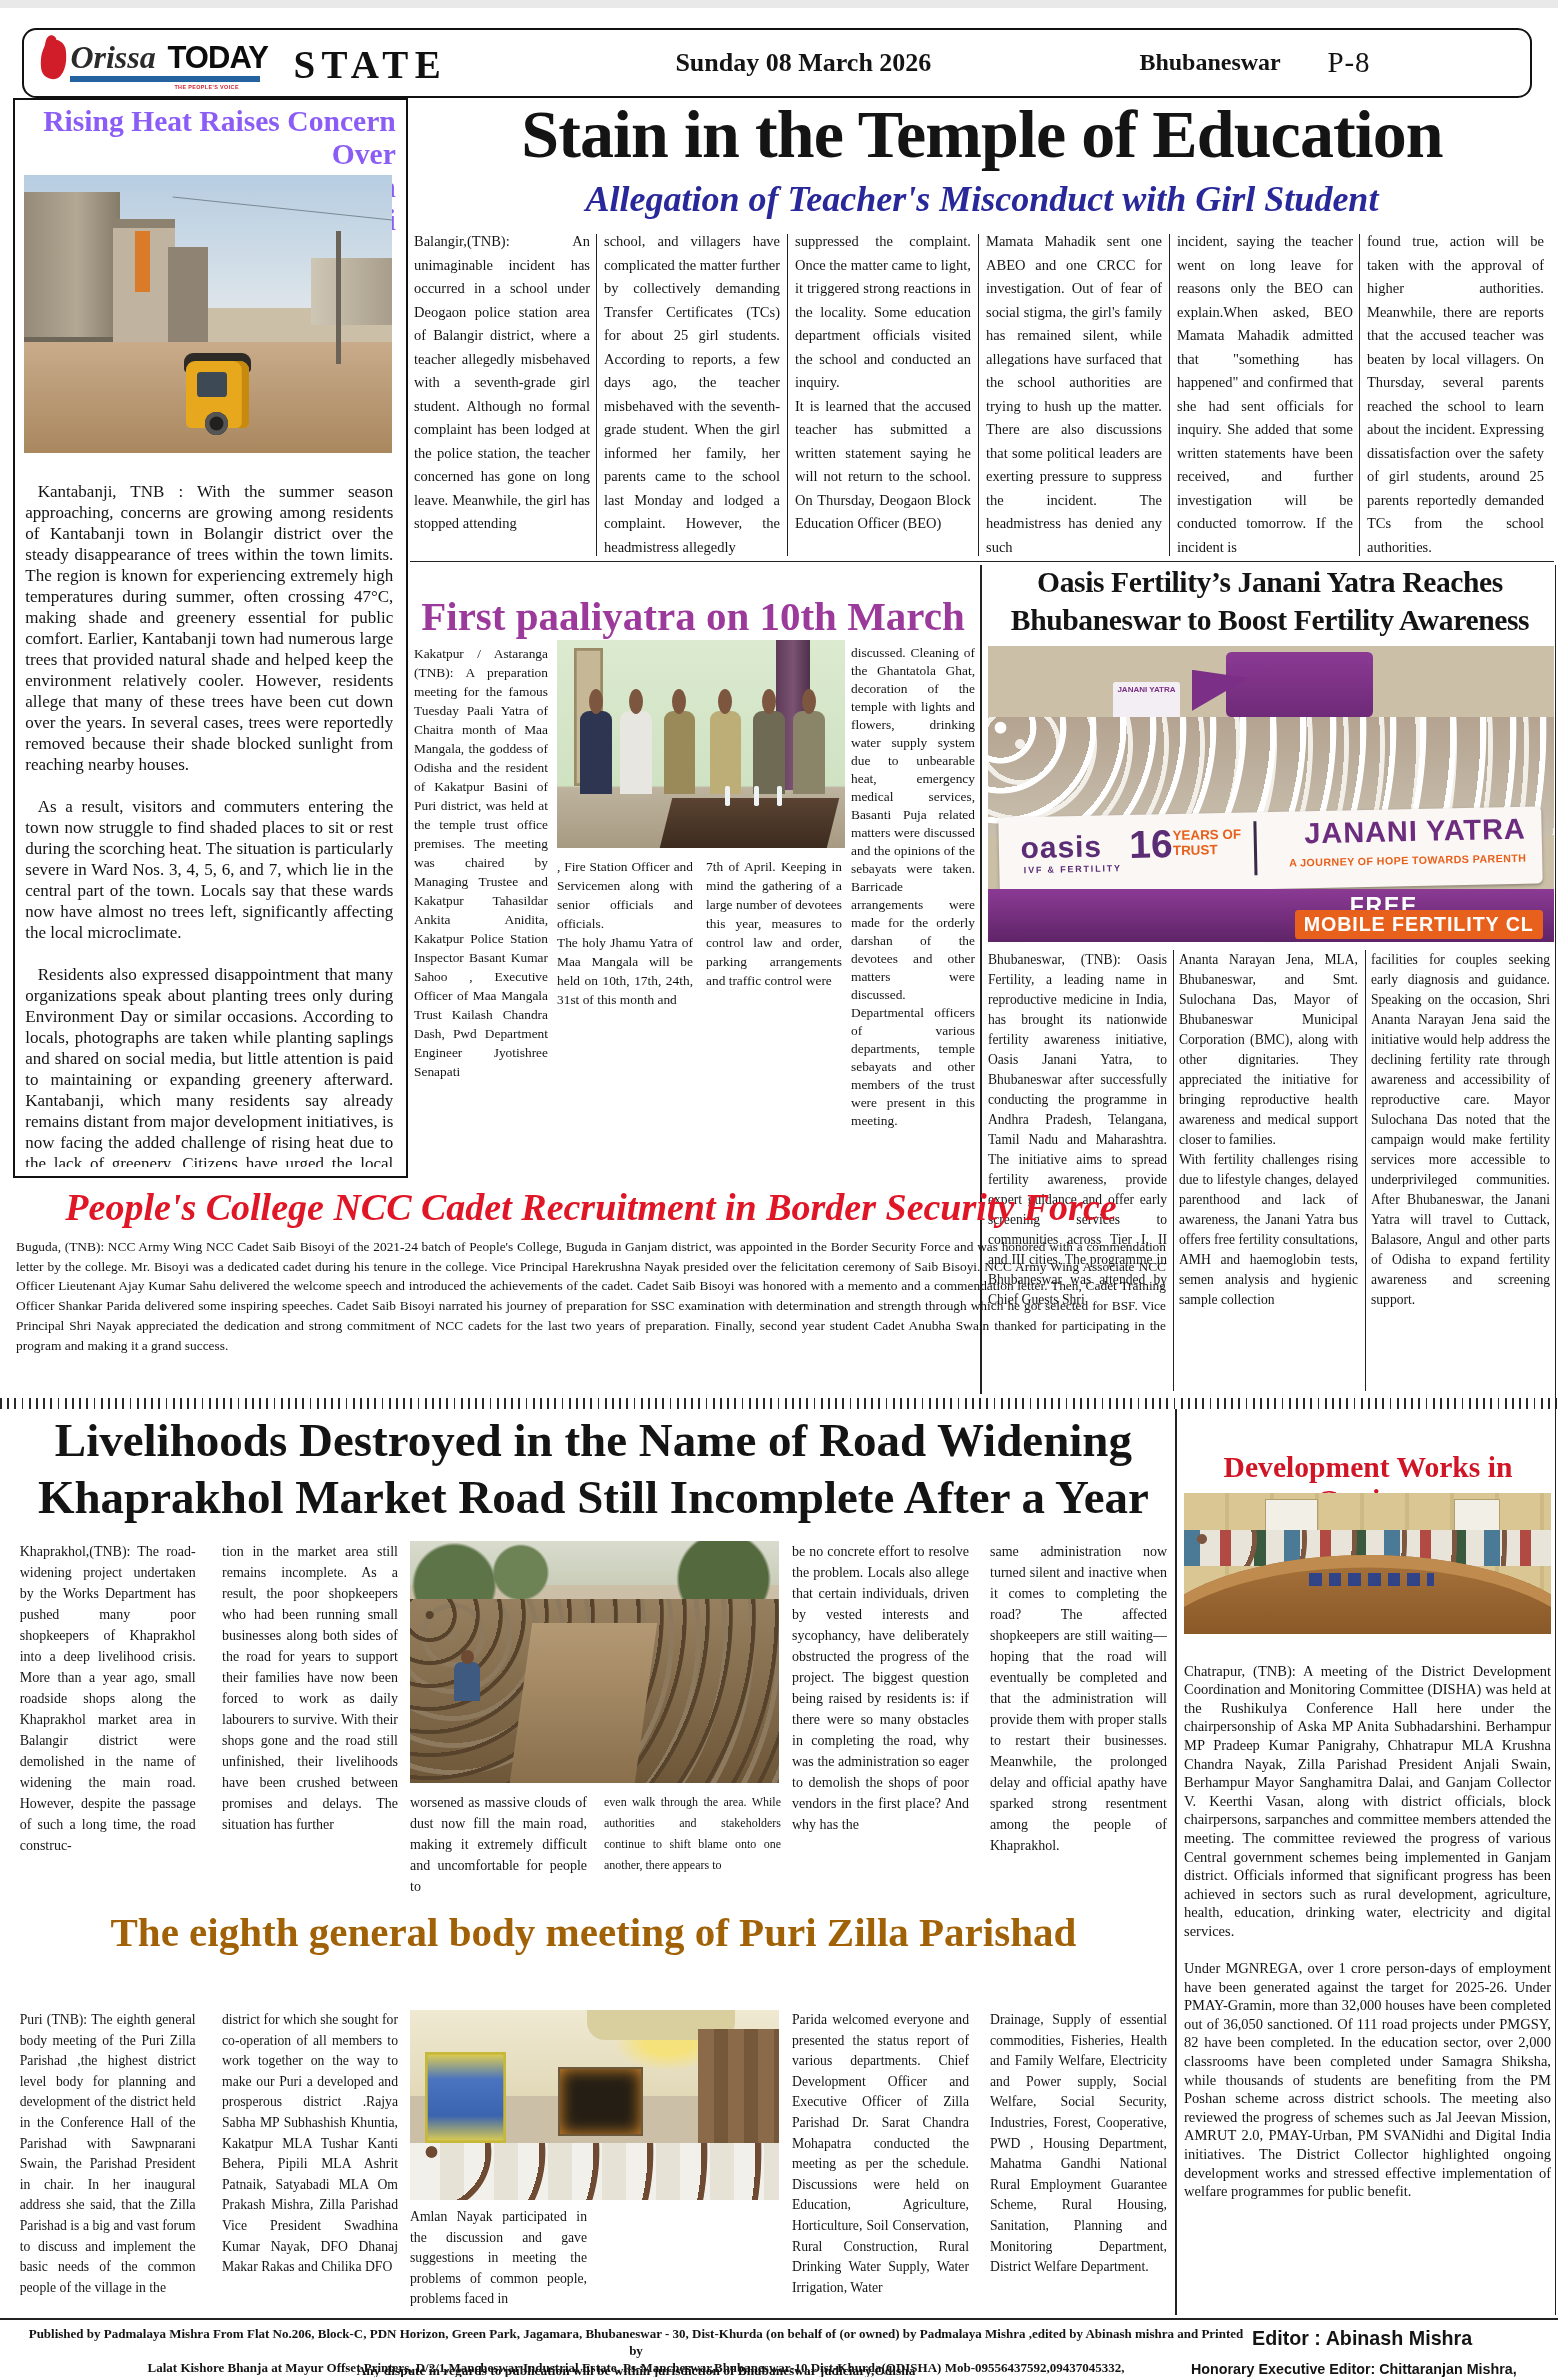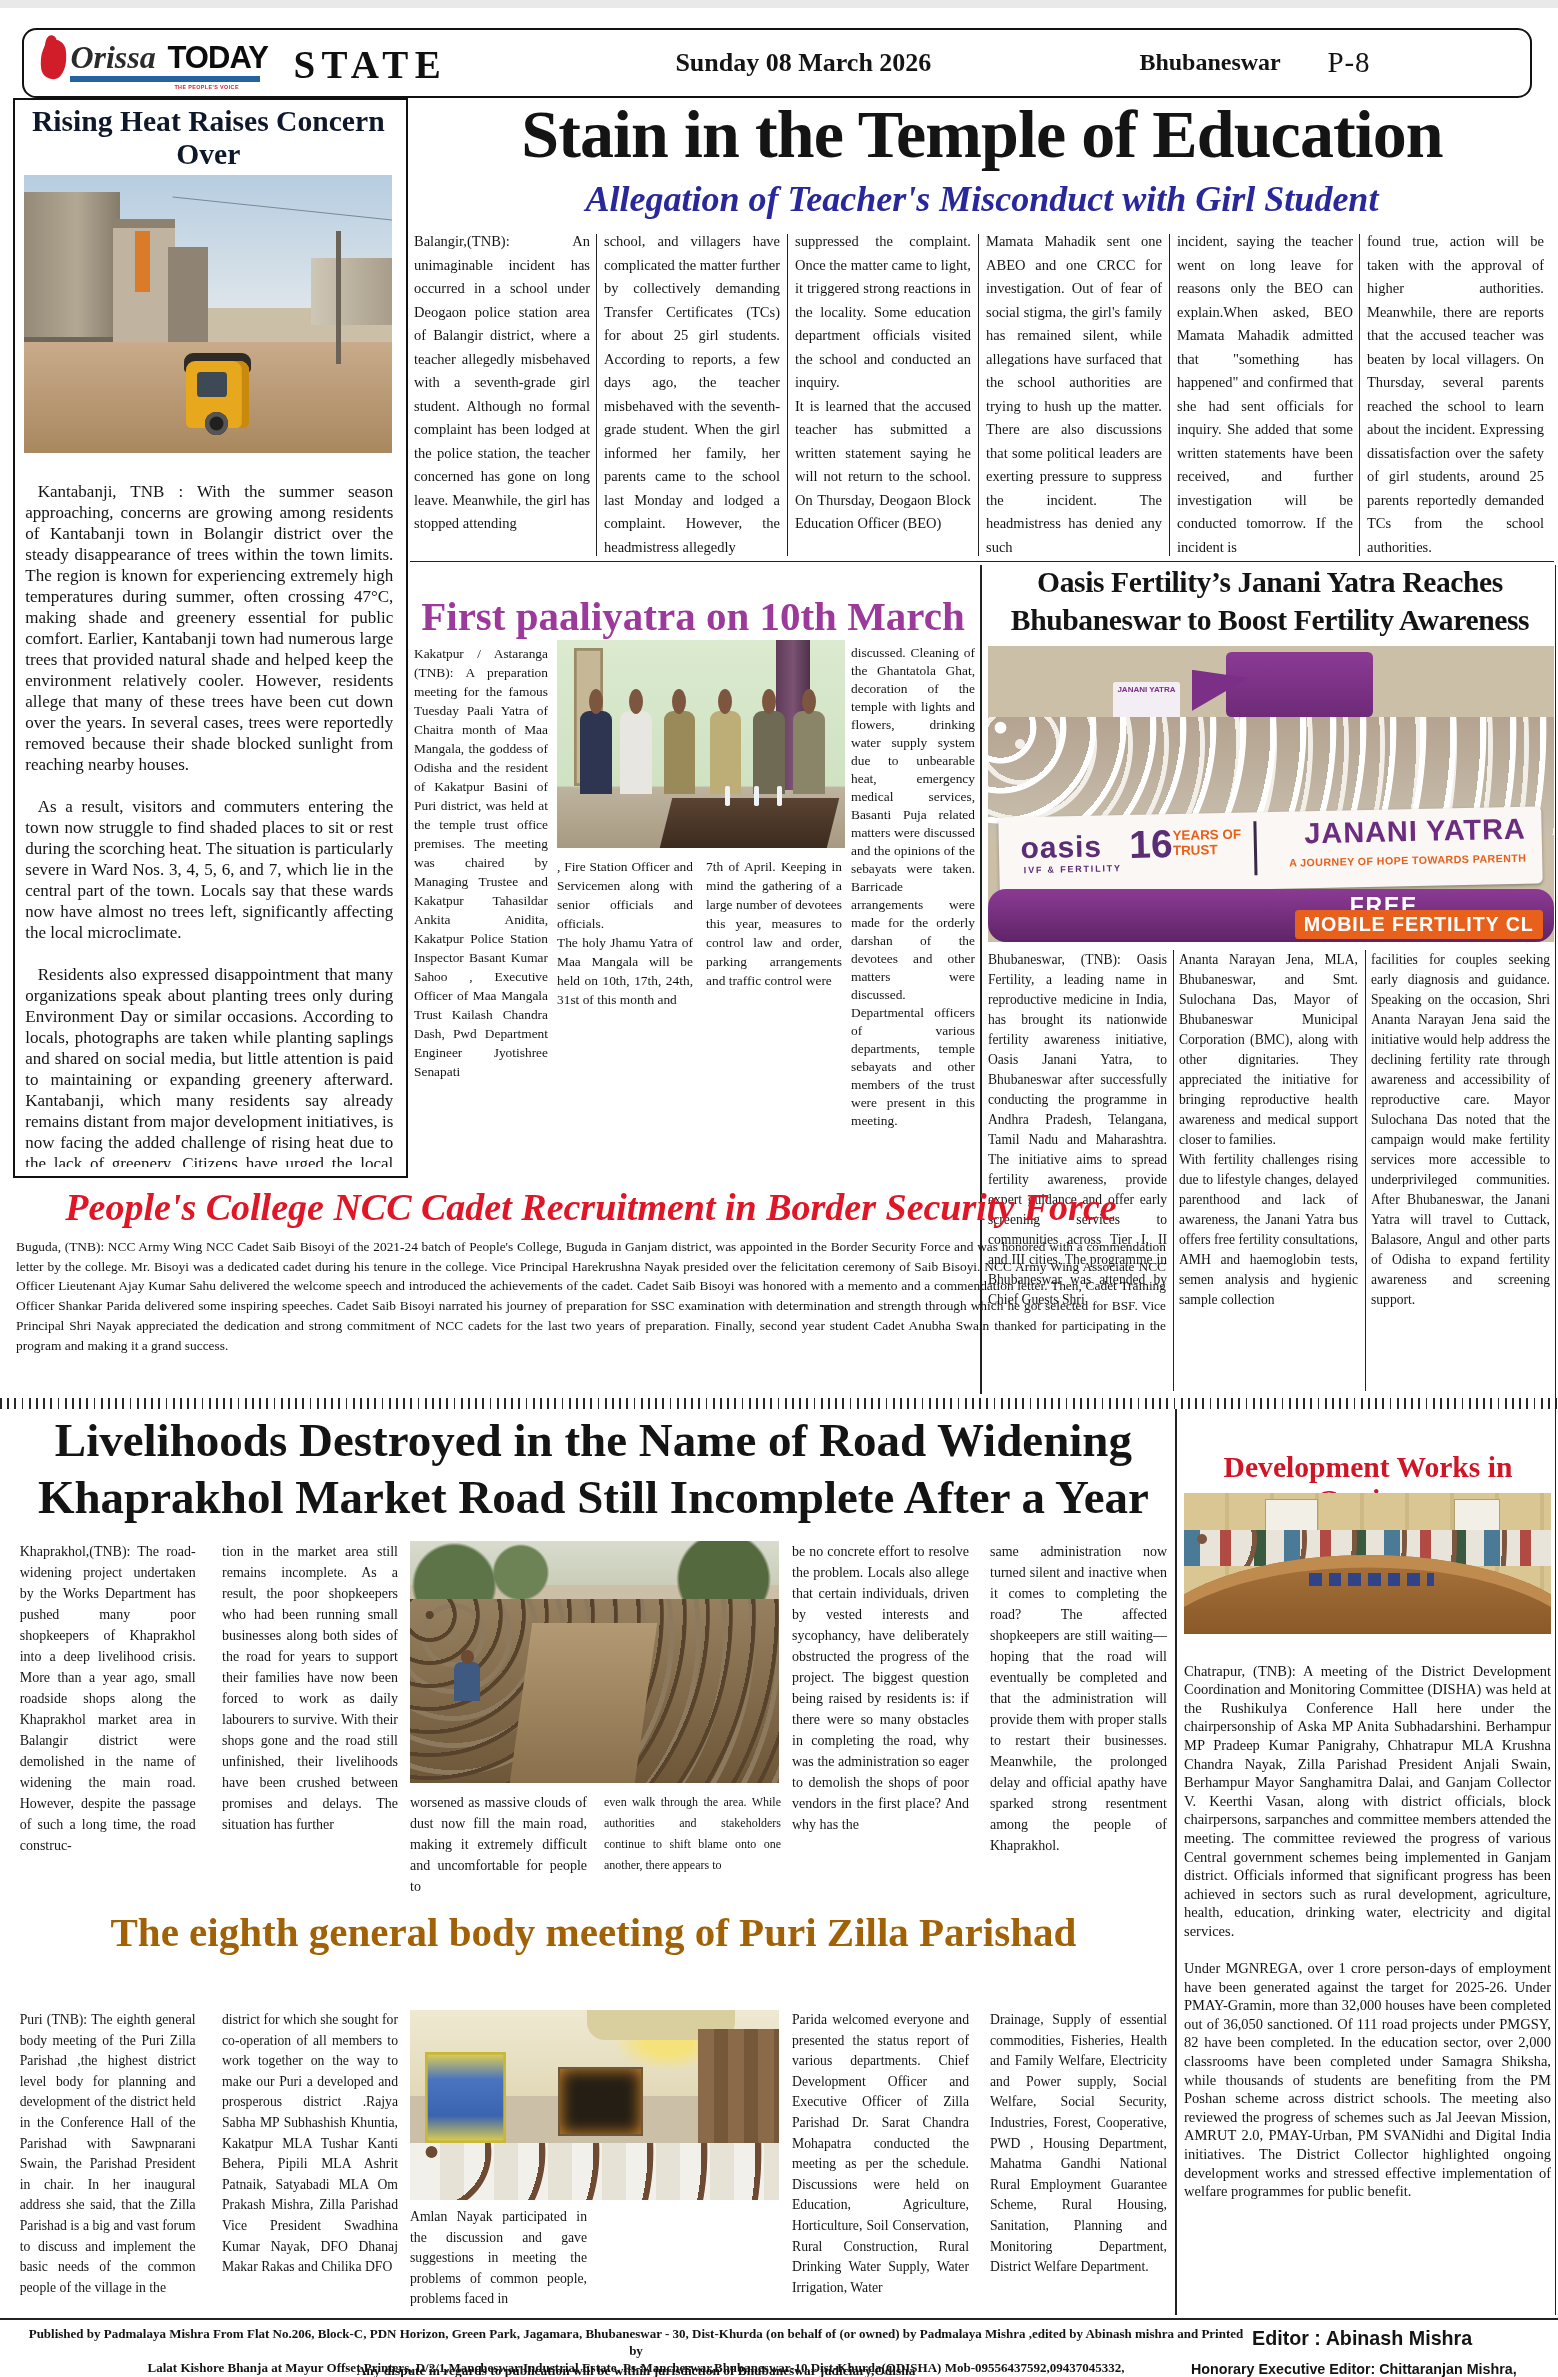--- a/index.html
+++ b/index.html
@@ -23,21 +23,21 @@
   .m-city{left:1115px;top:19.7px;font-size:24px;font-weight:700;}
   .m-pageno{left:1303px;top:16px;font-size:29px;font-weight:400;letter-spacing:0.9px;}
 
   
   .vr{background:#222;width:0.9px;}
   .hr{background:#222;height:0.9px;}
   .dashes{background:repeating-linear-gradient(90deg,#2a2a2a 0 1.8px,transparent 1.8px 7.2px);}
 
   
   .leftbox{left:13.4px;top:90px;width:391px;height:1076px;border:2.7px solid #111;background:#fff;}
-  .k-title{left:5.4px;top:5.4px;width:375px;font-size:29.6px;line-height:33px;font-weight:700;color:#0f172a;text-align:center;}
+  .k-title{left:5.4px;top:5.4px;width:375px;font-size:29.6px;line-height:33px;font-weight:700;color:#8b5cf6;text-align:right;}
   .k-body{left:9.9px;top:360px;width:368px;height:707px;font-size:17px;line-height:21px;}
   .k-body p{margin:0;text-indent:12.5px;}
 
   
   .ph{position:absolute;overflow:hidden;background:#cbbfa8;}
   
   .st-sky{position:absolute;inset:0 0 52% 0;background:linear-gradient(#b7cde1,#dde5ea);}
   .st-wire{position:absolute;left:40%;top:12%;width:60%;height:0.9px;background:#7a8894;transform:rotate(6deg);}
   .st-b1{position:absolute;left:0;top:6%;width:26%;height:62%;background:linear-gradient(90deg,#948a77,#b3a894 55%,#857b69);box-shadow:inset 0 -27px 0 #6f665a;}
   .st-b2{position:absolute;left:24%;top:16%;width:17%;height:50%;background:#c0b3a0;box-shadow:inset 0 9px 0 #8d8170;}
@@ -75,21 +75,21 @@
      repeating-radial-gradient(circle at 32px 27px,#f2efe9 0 4.5px,rgba(255,255,255,0) 5.4px 36px),
      linear-gradient(#b4a390,#c9bfae);}
   .ya-banner{position:absolute;left:2%;top:56%;width:96%;height:26%;background:#faf7f5;border-radius:5.4px;transform:rotate(-1.2deg);box-shadow:0 1.8px 3.6px rgba(0,0,0,.3);}
   .ya-oasis{position:absolute;left:4%;top:18%;font-family:"Liberation Sans",sans-serif;font-weight:900;font-size:30px;color:#5a2d74;letter-spacing:0.9px;}
   .ya-ivf{position:absolute;left:4.5%;top:62%;font-family:"Liberation Sans",sans-serif;font-weight:700;font-size:9px;color:#5a2d74;letter-spacing:1.8px;}
   .ya-16{position:absolute;left:24%;top:10%;font-family:"Liberation Sans",sans-serif;font-weight:900;font-size:39px;color:#5a2d74;}
   .ya-years{position:absolute;left:32%;top:18%;font-family:"Liberation Sans",sans-serif;font-weight:800;font-size:13.4px;color:#e8611c;line-height:15px;width:81px;}
   .ya-div{position:absolute;left:47%;top:12%;width:2.7px;height:70%;background:#3a2a4a;}
   .ya-jy{position:absolute;right:3%;top:8%;width:48%;text-align:right;font-family:"Liberation Sans",sans-serif;font-weight:900;font-size:29px;color:#6d2d7f;letter-spacing:0.9px;}
   .ya-journey{position:absolute;right:3%;top:58%;width:60%;text-align:right;font-family:"Liberation Sans",sans-serif;font-weight:700;font-size:10.7px;color:#e8611c;letter-spacing:0.4px;}
-  .ya-bottom{position:absolute;left:0;bottom:0;width:100%;height:18%;background:linear-gradient(#8b3a94,#5f2468);border-radius:18px;}
+  .ya-bottom{position:absolute;left:0;bottom:0;width:100%;height:18%;background:linear-gradient(#8b3a94,#5f2468);}
   .ya-free{position:absolute;right:24%;top:8%;font-family:"Liberation Sans",sans-serif;font-weight:900;font-size:23px;color:#fff;letter-spacing:1.8px;}
   .ya-mobile{position:absolute;right:2%;bottom:6%;background:#e8611c;color:#fff;font-family:"Liberation Sans",sans-serif;font-weight:900;font-size:19.7px;padding:2.7px 9px;border-radius:3.6px;letter-spacing:0.9px;}
 
   
   .rb-sky{position:absolute;inset:0 0 82% 0;background:linear-gradient(#d9dccd,#c9cdb9);}
   .rb-tree{position:absolute;left:0;top:0;width:100%;height:26%;background:
      radial-gradient(circle at 12% 70%,#5d7348 0 12%,transparent 13%),
      radial-gradient(circle at 30% 50%,#6d8356 0 10%,transparent 11%),
      radial-gradient(circle at 85% 60%,#55693f 0 14%,transparent 15%);}
   .rb-ground{position:absolute;left:0;bottom:0;width:100%;height:76%;background:

